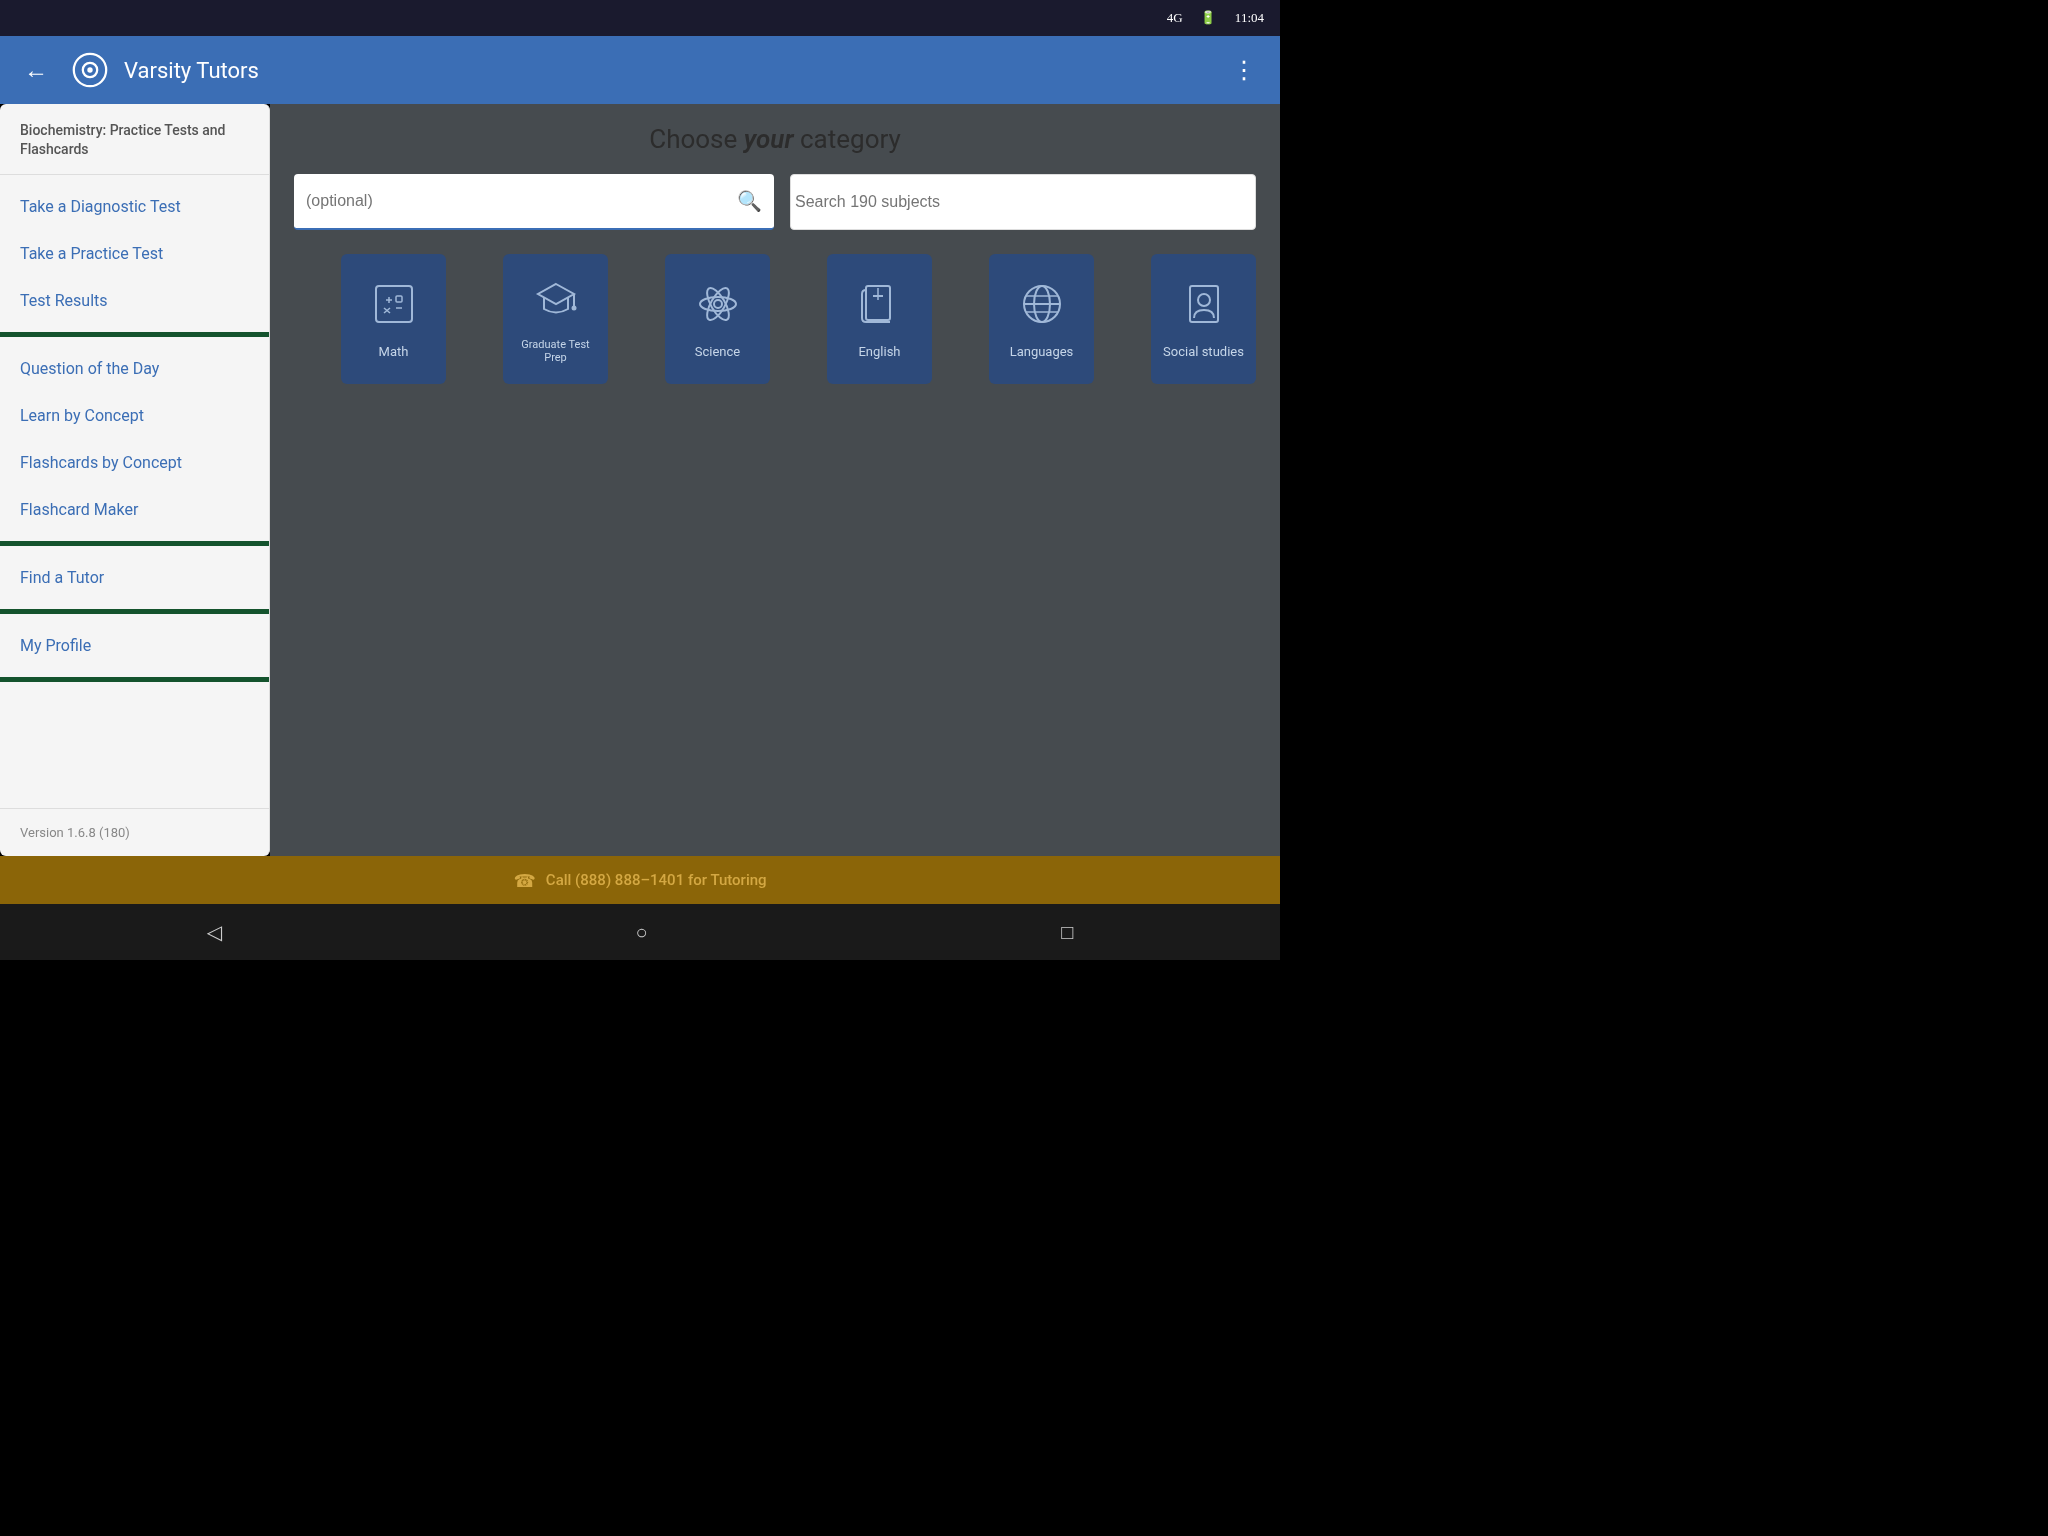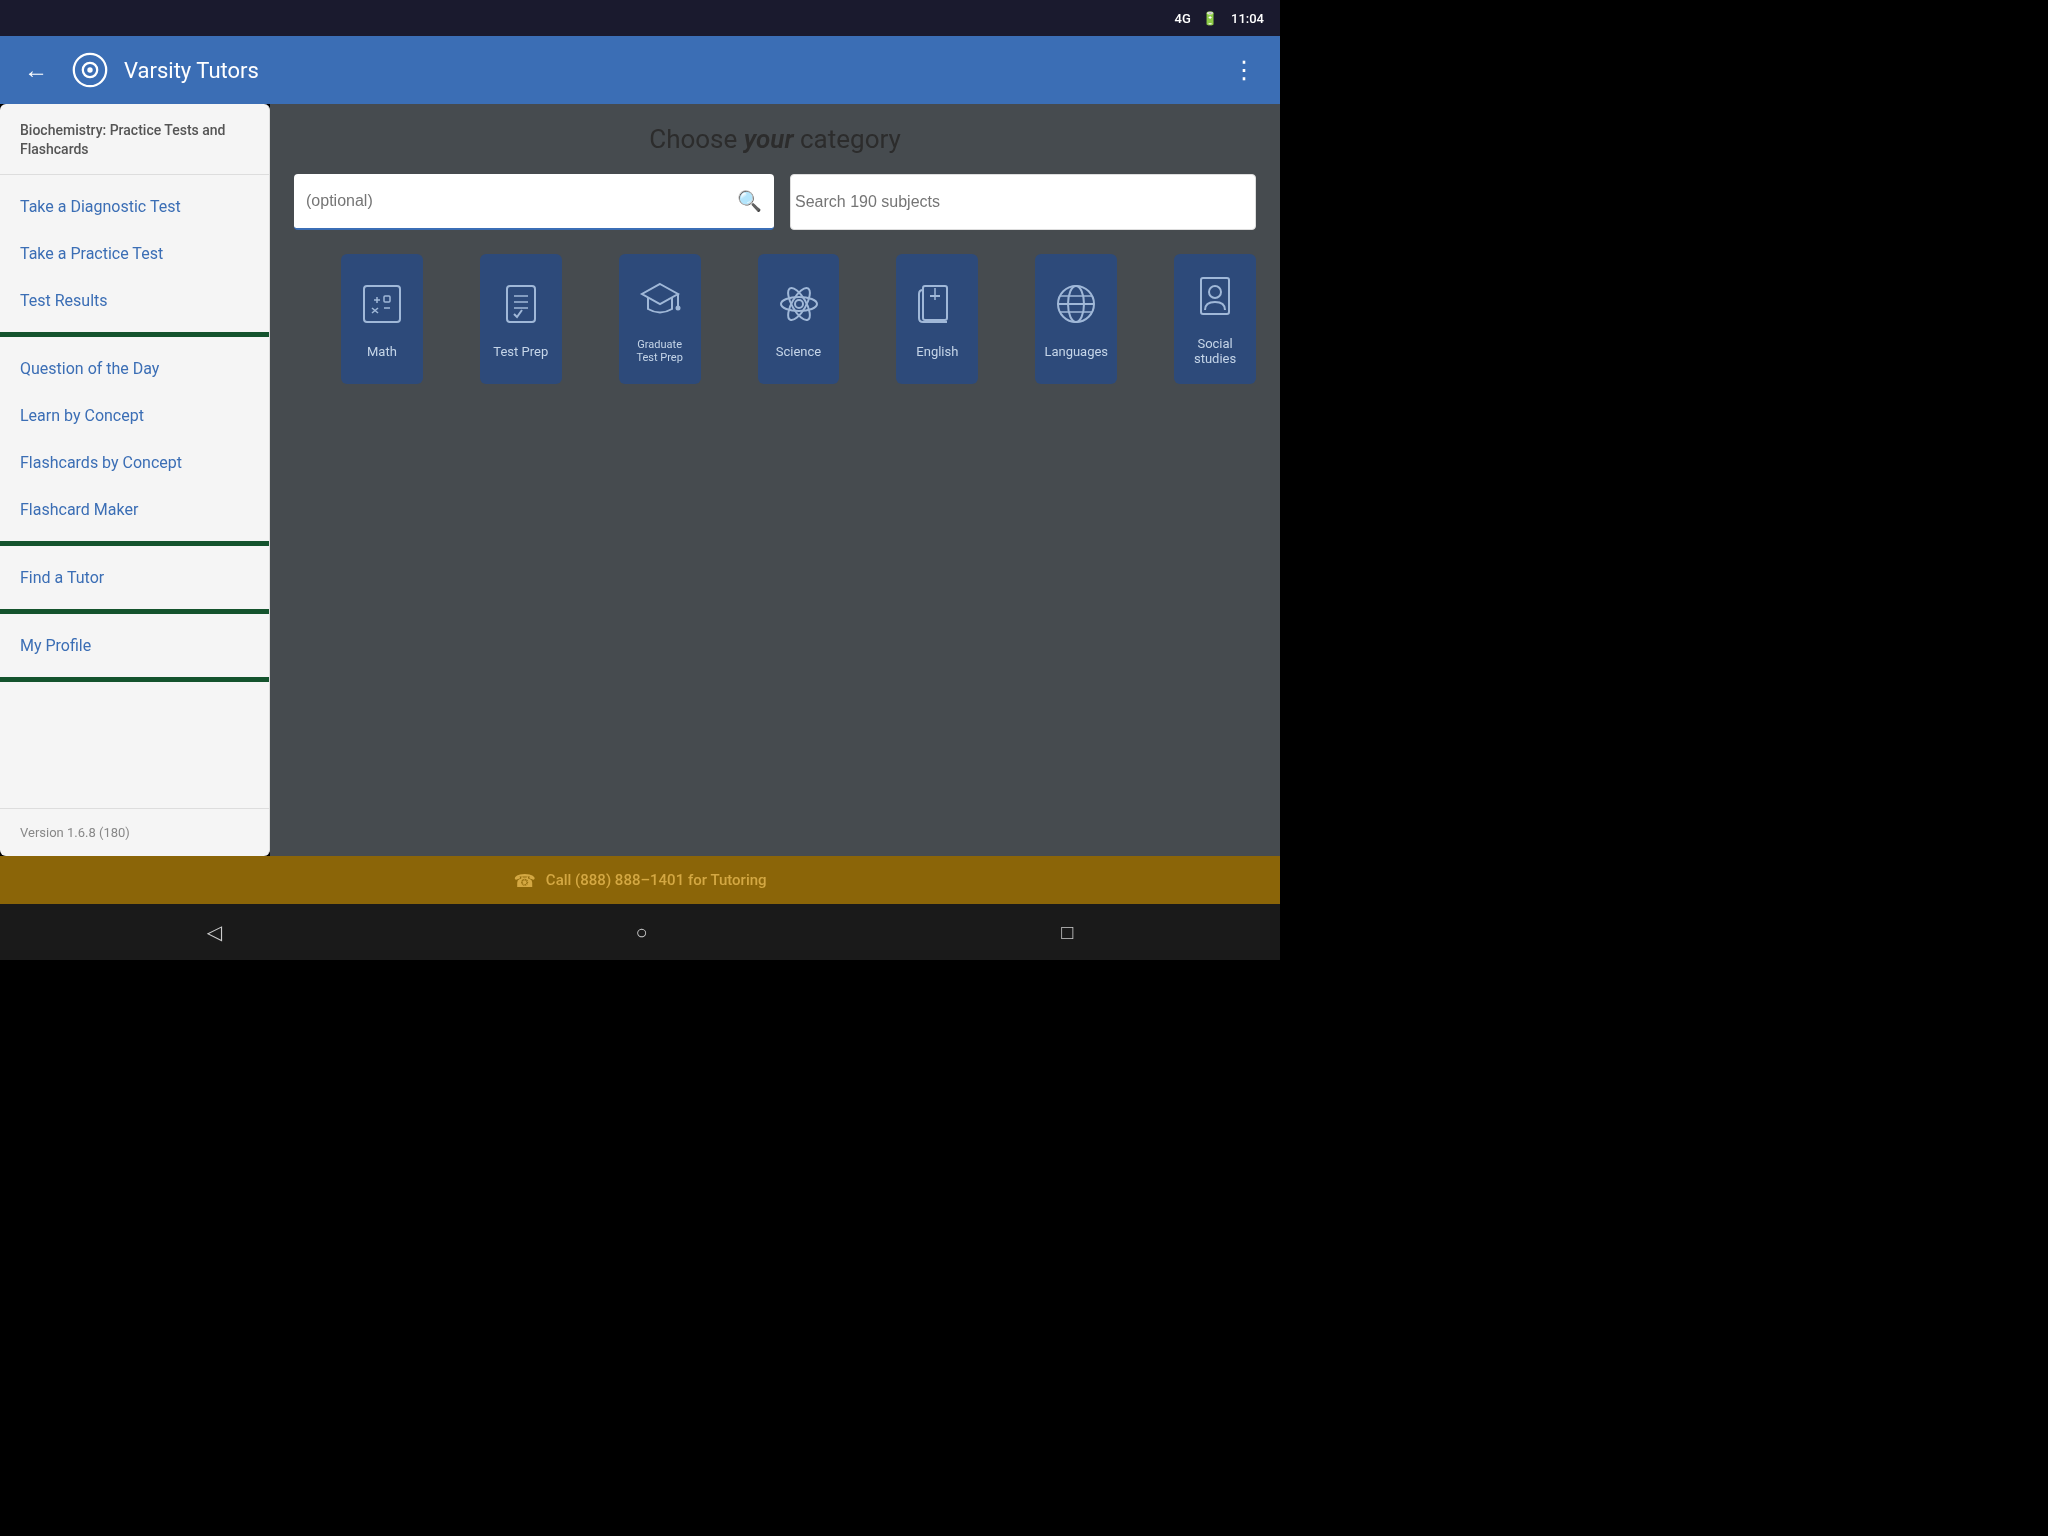--- a/index.html
+++ b/index.html
@@ -24,21 +24,22 @@
       gap: 8px;
     }
     .status-bar-text {
       color: #fff;
       font-size: 13px;
       font-weight: 500;
     }
     .status-icons {
       display: flex;
       align-items: center;
-      gap: 12px;
+      gap: 18px;
+      font-family: Liberation Serif, serif;
     }
 
     
     .app-bar {
       width: 100%;
       height: 68px;
       background: #3b6eb5;
       display: flex;
       align-items: center;
       padding: 0 16px;
@@ -349,32 +350,20 @@
               <line x1="19" y1="17" x2="19" y2="23"></line>
               <line x1="26" y1="28" x2="32" y2="28"></line>
               <line x1="14" y1="28" x2="20" y2="33"></line>
               <line x1="14" y1="33" x2="20" y2="28"></line>
               <rect x="26" y="16" width="6" height="6" rx="1"></rect>
             </svg>
           </span>
           <span class="category-label">Math</span>
         </div>
 
-        <div class="category-card">
-          <span class="category-icon">
-            <svg viewBox="0 0 48 48">
-              <rect x="10" y="6" width="28" height="36" rx="3" stroke-width="2"></rect>
-              <line x1="17" y1="16" x2="31" y2="16"></line>
-              <line x1="17" y1="22" x2="31" y2="22"></line>
-              <line x1="17" y1="28" x2="31" y2="28"></line>
-              <polyline points="17,34 20,37 25,30" stroke-width="2"></polyline>
-            </svg>
-          </span>
-          <span class="category-label">Test Prep</span>
-        </div>
 
         <div class="category-card">
           <span class="category-icon">
             <svg viewBox="0 0 48 48">
               <polygon points="24,10 42,20 24,30 6,20" stroke-width="2"></polygon>
               <path d="M12,24 L12,35 Q24,42 36,35 L36,24" stroke-width="2"></path>
               <line x1="42" y1="20" x2="42" y2="32" stroke-width="2"></line>
               <circle cx="42" cy="34" r="2.5" fill="#a0b8d8" stroke="none"></circle>
             </svg>
           </span>

